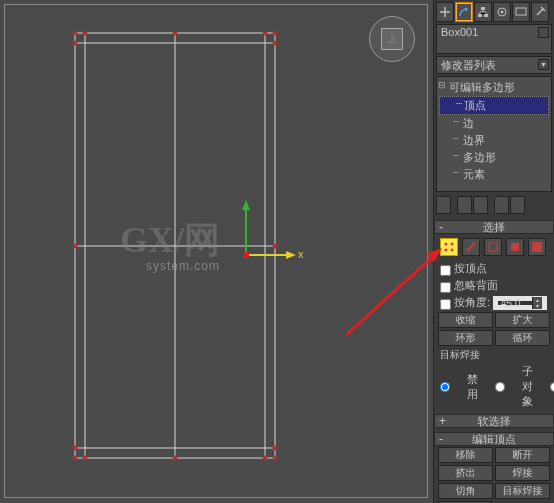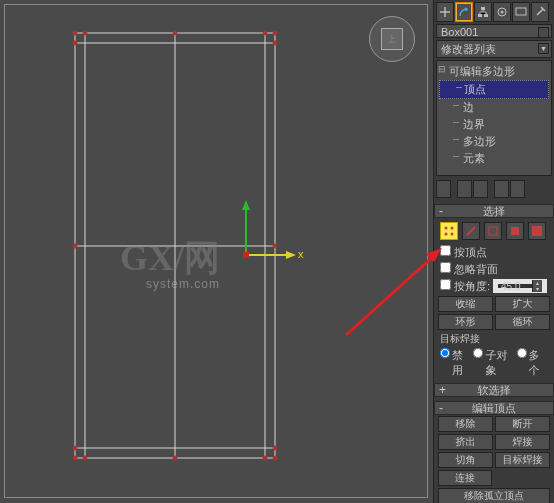--- a/index.html
+++ b/index.html
@@ -5,56 +5,56 @@
 *{margin:0;padding:0;box-sizing:border-box;font-family:"Microsoft YaHei",sans-serif;font-size:11px;color:#c8c8c8}
 body{background:#4a4a4a;width:554px;height:503px;overflow:hidden;position:relative}
 .viewport{position:absolute;left:0;top:0;width:433px;height:503px;background:#4a4a4a}
 .vp-border{position:absolute;left:4px;top:4px;width:424px;height:494px;border:1px solid #8a8a8a}
 .cage{position:absolute;left:60px;top:18px;width:230px;height:455px}
 .cage line{stroke:#d8d8d8;stroke-width:1}
 .cage .red{stroke:#b03030;fill:#b03030}
 .viewcube{position:absolute;right:18px;top:16px;width:46px;height:46px;border:1px solid #999;border-radius:50%;background:#555;display:flex;align-items:center;justify-content:center}
 .viewcube .face{width:22px;height:22px;border:1px solid #aaa;background:#666;font-size:9px;text-align:center;line-height:20px;color:#888}
 .gizmo{position:absolute;left:236px;top:200px;width:70px;height:80px;pointer-events:none}
-.watermark{position:absolute;left:120px;top:234px;color:#888;opacity:.45;font-size:36px;font-weight:700;pointer-events:none;font-family:Georgia,serif}
+.watermark{position:absolute;left:120px;top:216px;color:#888;opacity:.45;font-size:36px;font-weight:700;pointer-events:none;font-family:Georgia,serif}
 .watermark .s{font-size:12px;font-weight:400;letter-spacing:1px;display:block;margin-top:-6px;margin-left:26px}
 .panel{position:absolute;right:0;top:0;width:121px;height:503px;background:#3a3a3a;border-left:1px solid #222}
 .tabrow{height:22px;background:#3a3a3a;display:flex;padding:2px 2px 0}
 .tab{width:18px;height:20px;margin-right:1px;background:#4e4e4e;display:flex;align-items:center;justify-content:center;border:1px solid #222}
 .tab.active{border:1px solid #d87a00;box-shadow:0 0 0 1px #ffae33 inset}
 .tab svg{width:14px;height:14px}
-.nameband{height:14px;background:#4e4e4e;margin:2px;border:1px solid #222;padding:1px 4px;position:relative}
+.nameband{height:30px;background:#4e4e4e;margin:2px;border:1px solid #222;padding:1px 4px;position:relative}
 .nameband .sq{position:absolute;right:2px;top:2px;width:11px;height:11px;background:#4a4a4a;border:1px solid #222}
 .dd{height:18px;background:#4e4e4e;margin:0 2px 2px;border:1px solid #222;padding:1px 4px;position:relative}
 .dd .arr{position:absolute;right:2px;top:2px;width:11px;height:11px;background:#4a4a4a;border:1px solid #222;text-align:center;line-height:9px;font-size:8px}
 .tree{margin:0 2px;background:#4e4e4e;border:1px solid #222;height:116px;padding:2px 0;overflow:hidden}
 .tree-root{padding:1px 2px 1px 12px;position:relative}
 .tree-root::before{content:"⊟";position:absolute;left:1px;top:1px;font-size:9px;color:#aaa}
 .tree-item{padding:1px 2px 1px 26px;position:relative}
 .tree-item::before{content:"";position:absolute;left:16px;top:6px;width:6px;height:1px;background:#888}
 .tree-item.sel{background:#2a2a7a;border:1px dotted #888;margin:0 2px;padding-left:24px}
 .iconband{height:20px;margin:4px 2px 2px;display:flex;gap:1px}
 .iconband .ib{width:15px;height:18px;background:#4e4e4e;border:1px solid #222}
 .iconband .sep{width:4px}
 .rollhead{height:14px;background:#505050;margin:4px 0 0;border:1px solid #2a2a2a;text-align:center;line-height:12px;position:relative;font-size:10px}
 .rollhead .pm{position:absolute;left:4px;top:0;font-size:12px}
 .subobj{display:flex;gap:4px;padding:4px 6px}
 .subobj .so{width:18px;height:18px;border:1px solid #222;background:#4e4e4e;display:flex;align-items:center;justify-content:center}
 .subobj .so.active{background:#fce94f;border:1px solid #c4a000}
-.chkrow{display:flex;align-items:flex-start;padding:1px 6px;gap:3px}
+.chkrow{display:flex;align-items:flex-end;padding:1px 6px;gap:3px}
 .chkrow input{width:11px;height:11px}
 .spin{display:inline-flex;align-items:center;border:5px solid #e5e5e5;background:#333;height:14px}
 .spin .v{width:34px;padding:0 3px;font-size:10px}
 .spin .ar{width:10px;display:flex;flex-direction:column}
 .spin .ar div{height:6px;border-left:1px solid #222;text-align:center;font-size:6px;line-height:6px;background:#4e4e4e}
 .btn{background:#4e4e4e;border:1px solid #222;height:16px;text-align:center;line-height:14px;font-size:10px}
 .btnrow{display:flex;gap:2px;padding:1px 4px}
 .btnrow .btn{flex:1}
 .lbl{padding:1px 6px;font-size:10px}
-.radrow{display:flex;gap:2px;padding:1px 6px;font-size:10px;}
+.radrow{display:flex;gap:17px;padding:1px 6px;font-size:10px;align-items:center}
 .radrow input{width:10px;height:10px}
 .seltext{text-align:right;padding:2px 6px;font-size:10px}
 .arrow{position:absolute;pointer-events:none}
 .arrow line{stroke:#e02020;stroke-width:3}
 .arrow polygon{fill:#e02020}
 </style>
 </head>
 <body>
 
 <div class="viewport">

